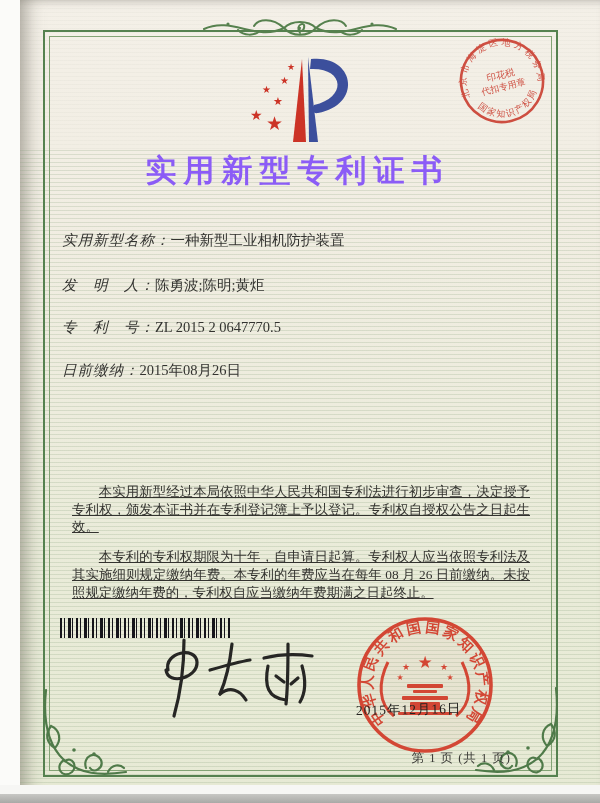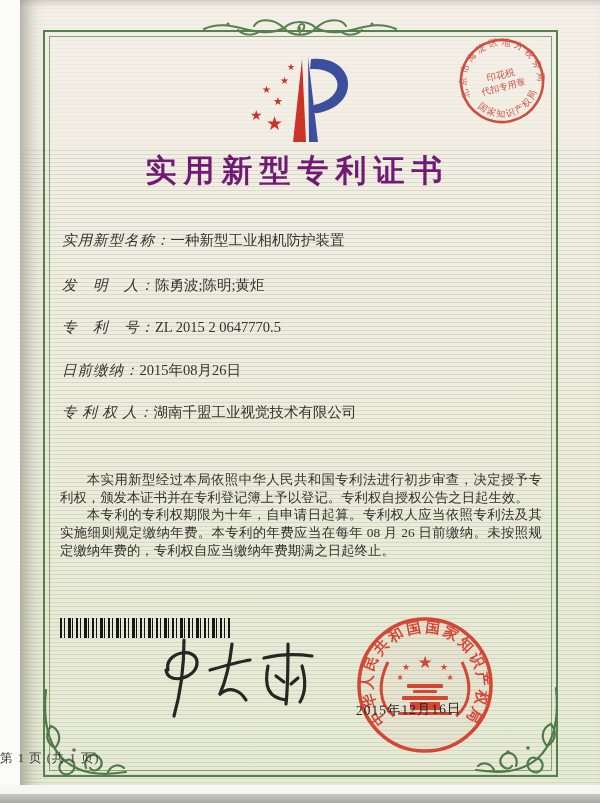--- a/index.html
+++ b/index.html
@@ -23,47 +23,47 @@
 
   
   .frame-outer { position:absolute; left:43px; top:30px; width:515px; height:747px; border:2px solid #55814f; }
   .frame-inner { position:absolute; left:49px; top:36px; width:503px; height:735px; border:1px solid #83a375; }
 
   .cert-no { position:absolute; left:62px; top:74px; font-size:13.5px; letter-spacing:3px; color:#4a4a46; }
 
   .logo { position:absolute; left:240px; top:52px; }
 
   .title { position:absolute; left:0; top:150px; width:588px; text-align:center;
-    font-size:31px; font-weight:bold; letter-spacing:7px; text-indent:7px; color:#701a75; }
+    font-size:31px; font-weight:bold; letter-spacing:7px; text-indent:7px; color:#8b5cf6; }
 
   .field { position:absolute; left:62px; font-size:14.5px; color:#333330; white-space:nowrap; }
   .field .lbl { letter-spacing:1px;font-style:italic; }
   .f0 { top:231px; } .f1 { top:276px; } .f2 { top:318px; }
   .f3 { top:361px; } .f4 { top:403px; } .f5 { top:444px; }
 
   .paras { position:absolute; left:60px; top:471px; width:482px; color:#33332f;
     font-size:13.4px; line-height:17.7px; text-align:justify; }
-  .paras p { text-indent:2em; margin:0; }
+  .paras p { text-indent:2em; margin:12px;text-decoration:underline; }
 
   .barcode { position:absolute; left:60px; top:618px; width:170px; height:20px;
     background:repeating-linear-gradient(90deg,
       #15151a 0px,#15151a 2px, rgba(0,0,0,0) 2px, rgba(0,0,0,0) 4px,
       #15151a 4px,#15151a 5px, rgba(0,0,0,0) 5px, rgba(0,0,0,0) 8px,
       #15151a 8px,#15151a 11px, rgba(0,0,0,0) 11px, rgba(0,0,0,0) 12.5px,
       #15151a 12.5px,#15151a 13.5px, rgba(0,0,0,0) 13.5px, rgba(0,0,0,0) 16px); }
 
   .signer { position:absolute; left:80px; top:668px; font-size:15px; color:#2f2f2c; line-height:27px; letter-spacing:2px; }
   .sig-svg { position:absolute; left:140px; top:636px; }
 
   .seal-big { position:absolute; left:350px; top:610px; opacity:.92; }
   .seal-date { position:absolute; left:356px; top:701px; font-size:13.5px; letter-spacing:1px; color:#232320; transform:rotate(-1deg); }
 
   .tax-stamp { position:absolute; left:456px; top:35px; transform:rotate(-14deg); opacity:.88; }
 
-  .footer { position:absolute; left:0; top:750px; width:511px; text-align:left; font-size:12.5px; color:#3a3a36; letter-spacing:1px; }
+  .footer { position:absolute; left:0; top:750px; width:511px; text-align:right; font-size:12.5px; color:#3a3a36; letter-spacing:1px; }
 
   .flourish-bl { position:absolute; left:38px; top:688px; }
   .flourish-br { position:absolute; left:472px; top:686px; transform:scaleX(-1); }
   .ornament-top { position:absolute; left:198px; top:10px; }
 
   svg text { font-family:"Liberation Serif","DejaVu Serif",serif; }
 </style>
 </head>
 <body>
 
@@ -150,23 +150,20 @@
     <span class="lbl">实用新型名称：</span><span>一种新型工业相机防护装置</span>
   </div>
   <div class="field f1">
     <span class="lbl">发　明　人：</span><span>陈勇波;陈明;黄炬</span>
   </div>
   <div class="field f2">
     <span class="lbl">专　利　号：</span><span>ZL 2015 2 0647770.5</span>
   </div>
   <div class="field f3">
     <span class="lbl">日前缴纳：</span><span>2015年08月26日</span>
-  </div>
-  <div class="field f4">
-    <span class="lbl">专 利 权 人：</span><span>湖南千盟工业视觉技术有限公司</span>
   </div>
 
   <div class="paras">
     <p>本实用新型经过本局依照中华人民共和国专利法进行初步审查，决定授予专利权，颁发本证书并在专利登记簿上予以登记。专利权自授权公告之日起生效。</p>
     <p>本专利的专利权期限为十年，自申请日起算。专利权人应当依照专利法及其实施细则规定缴纳年费。本专利的年费应当在每年 08 月 26 日前缴纳。未按照规定缴纳年费的，专利权自应当缴纳年费期满之日起终止。</p>
   </div>
 
   <div class="barcode"></div>
 
 

